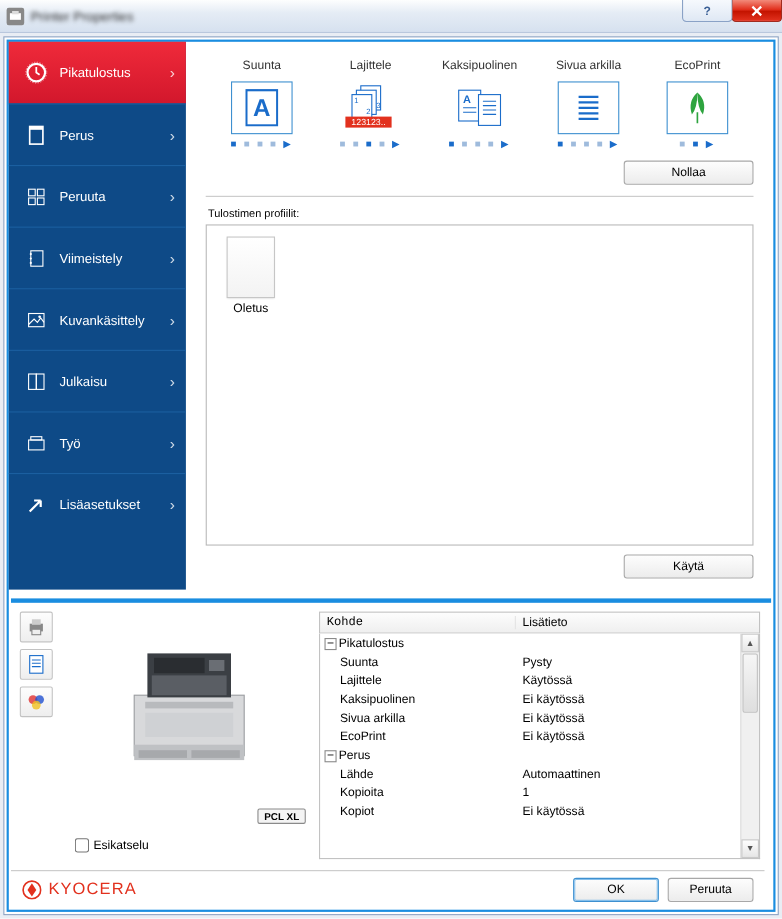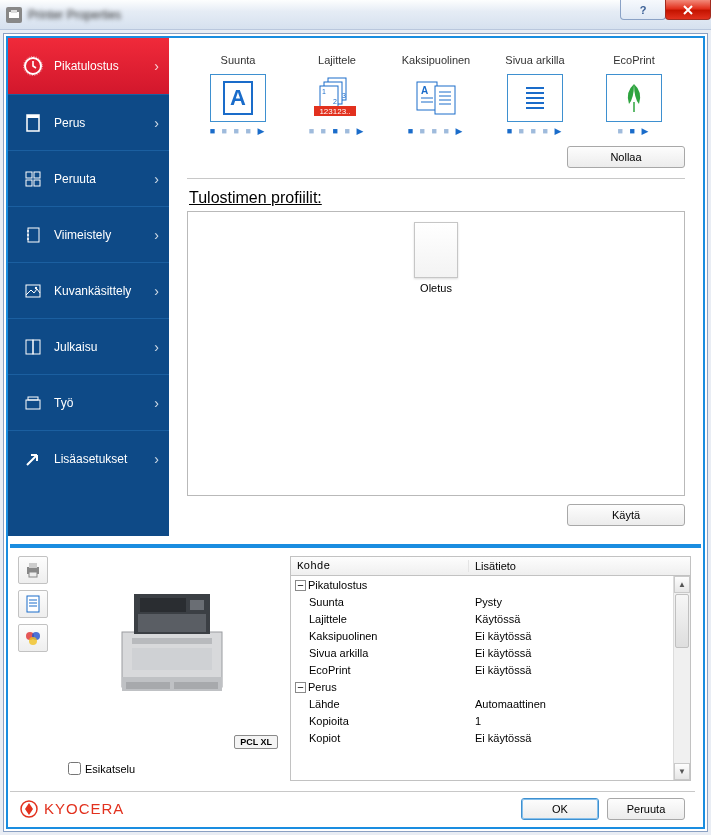--- a/index.html
+++ b/index.html
@@ -37,22 +37,22 @@
   .dots { font-size:9px; letter-spacing:2px; color:#9fbbdc; }
   .dots .on{color:#1a6cca;}
   .dots .arrow{color:#1a6cca;}
 
   .reset-row { text-align:right; padding:6px 0 10px 0;}
   .btn { min-width:118px; height:22px; font-size:11px; border:1px solid #a8a8a8; background:linear-gradient(#fdfdfd,#ececec); border-radius:3px; cursor:pointer; padding:0 10px;}
   .btn.primary { border:1px solid #3e90d0; outline:1px solid #85bfeb; outline-offset:-2px;}
 
   hr.sep { border:none; border-top:1px solid #c8c8c8; margin:0 0 6px 0;}
 
-  .profiles-label { font-size:16px; margin:4px 0 4px 2px;text-decoration:underline;}
-  .profiles { flex:1; border:1px solid #b9b9b9; background:#fff; padding:10px; display:flex; gap:10px; align-content:flex-start; flex-wrap:wrap;justify-content:center;}
+  .profiles-label { font-size:10px; margin:4px 0 4px 2px;}
+  .profiles { flex:1; border:1px solid #b9b9b9; background:#fff; padding:10px; display:flex; gap:10px; align-content:flex-start; flex-wrap:wrap;}
   .profile { width:60px; text-align:center; font-size:11px; cursor:pointer;}
   .profile .pimg { width:44px; height:56px; margin:0 auto 4px auto; border:1px solid #c6c6c6; background:linear-gradient(#fff,#f3f3f3); box-shadow:0 1px 2px rgba(0,0,0,.15);}
   .apply-row { text-align:right; padding:8px 0 0 0;}
 
   
   .lower { position:absolute; left:2px; right:2px; top:506px; bottom:38px; border-top:4px solid #1a8de0; background:#fff; display:flex; padding:8px 10px 8px 8px; gap:8px;}
   .ltools { width:36px; display:flex; flex-direction:column; gap:6px;}
   .ltools .tb { width:30px; height:28px; border:1px solid #c2c2c2; border-radius:2px; background:linear-gradient(#fdfdfd,#eee); display:flex; align-items:center; justify-content:center; cursor:pointer;}
   .previewbox { width:220px; position:relative;}
   .previewbox .printer { position:absolute; left:50%; top:26px; transform:translateX(-50%); }

